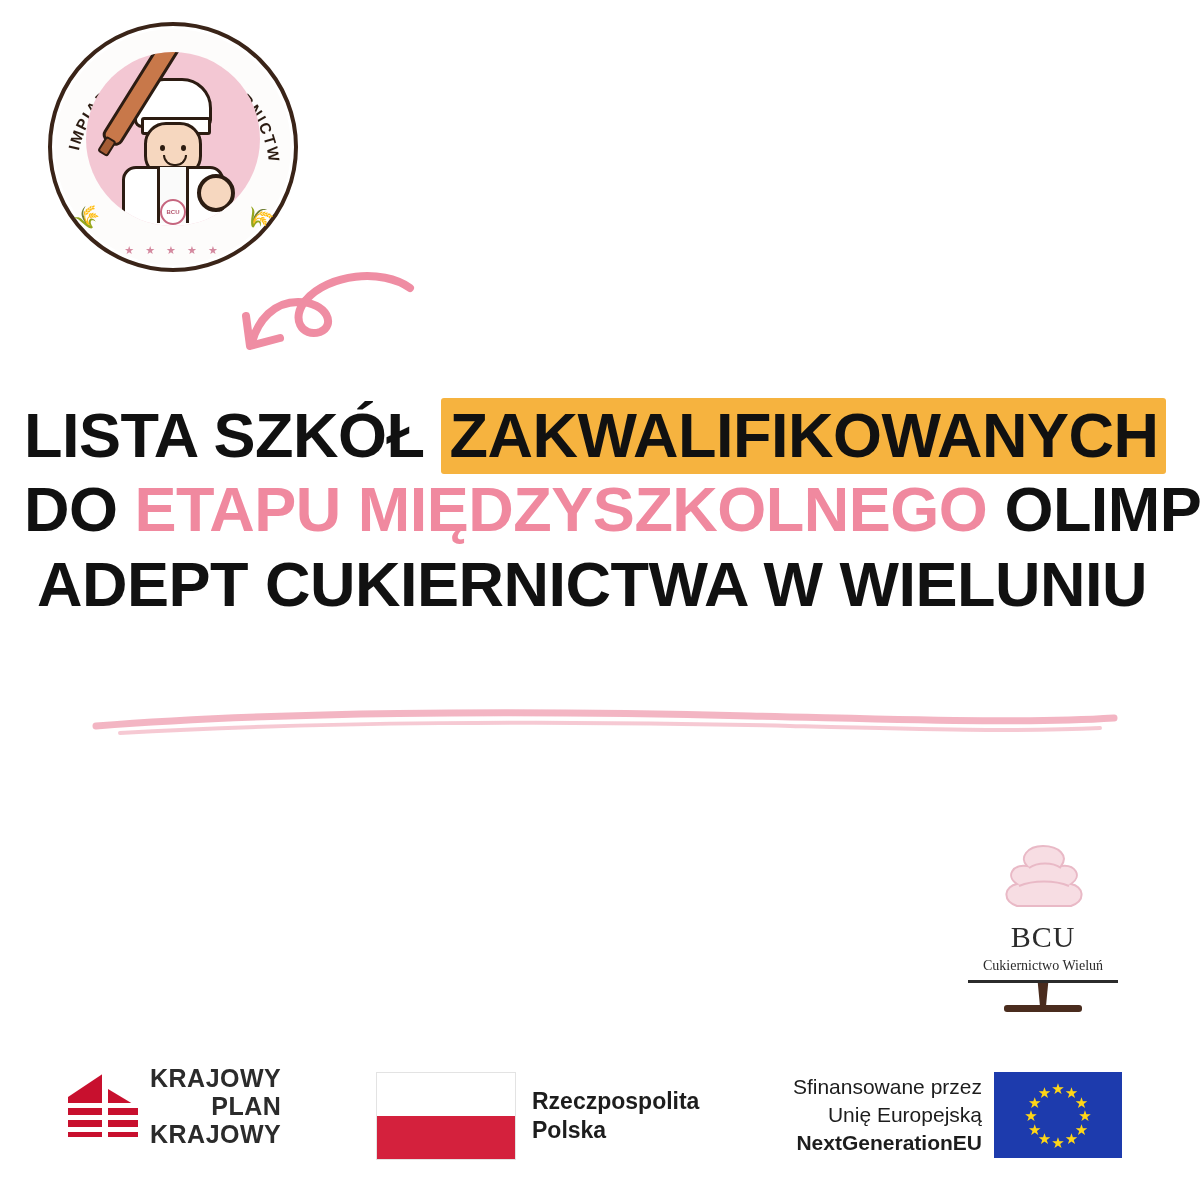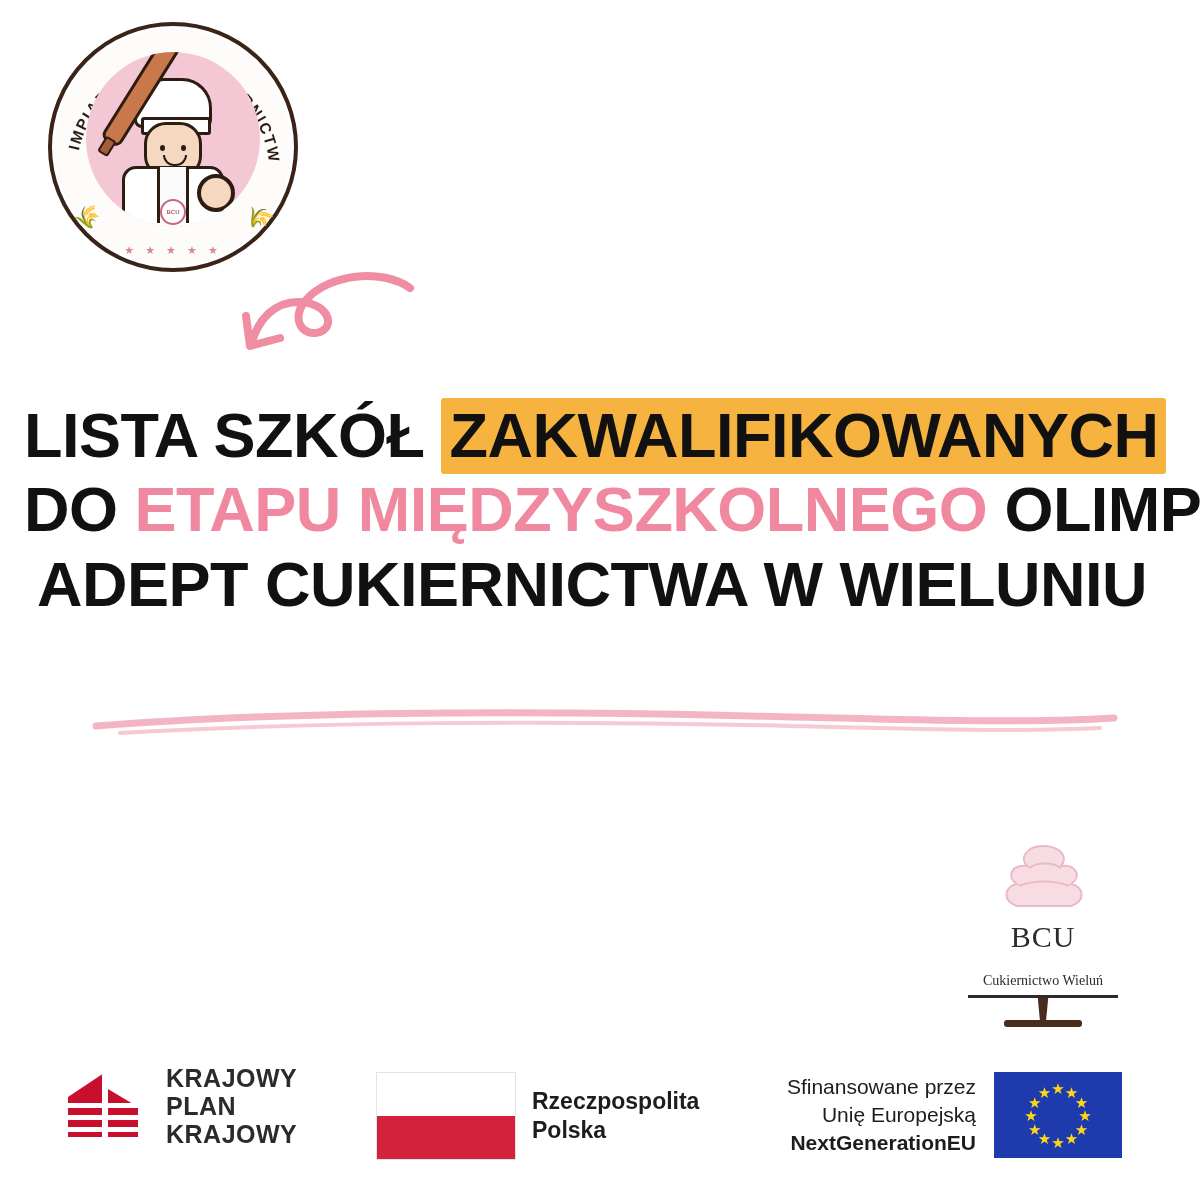--- a/index.html
+++ b/index.html
@@ -129,55 +129,55 @@
   .bcu{
     position:absolute;right:72px;top:840px;width:170px;height:172px;text-align:center;
   }
   .bcu-swirl{width:120px;height:80px;margin:0 auto;}
   .bcu-title{
     font-family:"Liberation Serif", serif;
     font-size:30px;color:#2b2b2b;letter-spacing:1px;margin-top:-4px;
   }
   .bcu-sub{
     font-family:"Liberation Serif", serif;
-    font-size:14px;color:#2b2b2b;margin-top:19px;
+    font-size:14px;color:#2b2b2b;margin-top:4px;
   }
   .bcu-rule{
     width:150px;height:3px;background:#2b2b2b;margin:6px auto 0 auto;
   }
   .bcu-stand{
     width:26px;height:22px;margin:0 auto;background:#4a2c1e;
     clip-path:polygon(30% 0,70% 0,62% 100%,38% 100%);
   }
   .bcu-base{width:78px;height:7px;background:#4a2c1e;border-radius:3px;margin:0 auto;}
 
   
   .footer{
     position:absolute;left:0;right:0;bottom:34px;height:110px;
     display:flex;align-items:center;
   }
   .kpo{
-    position:absolute;left:58px;top:8px;display:flex;align-items:center;gap:20px;
+    position:absolute;left:58px;top:8px;display:flex;align-items:center;gap:4px;text-align:right;
   }
   .kpo-mark{width:88px;height:78px;}
   .kpo-text{
     font-weight:bold;font-size:25px;line-height:1.12;color:#2b2b2b;letter-spacing:0.5px;
   }
   .rp{
     position:absolute;left:376px;top:16px;display:flex;align-items:center;gap:16px;
   }
   .rp-flag{
     width:138px;height:86px;border:1px solid #e3e3e3;background:#ffffff;
     display:flex;flex-direction:column;
   }
   .rp-flag .w{flex:1;background:#ffffff;}
   .rp-flag .r{flex:1;background:#d4213d;}
   .rp-text{font-weight:bold;font-size:23px;line-height:1.25;color:#1d1d1d;}
   .eu{
-    position:absolute;right:78px;top:16px;display:flex;align-items:center;gap:18px;
+    position:absolute;right:78px;top:16px;display:flex;align-items:center;gap:12px;
   }
   .eu-text{
     text-align:right;font-weight:bold;font-size:21px;line-height:1.34;color:#1d1d1d;
   }
   .eu-text .thin{font-weight:normal;}
   .eu-flag{
     width:128px;height:86px;background:#1d3bad;position:relative;
   }
   .eu-star{
     position:absolute;color:#ffd617;font-size:15px;line-height:15px;

